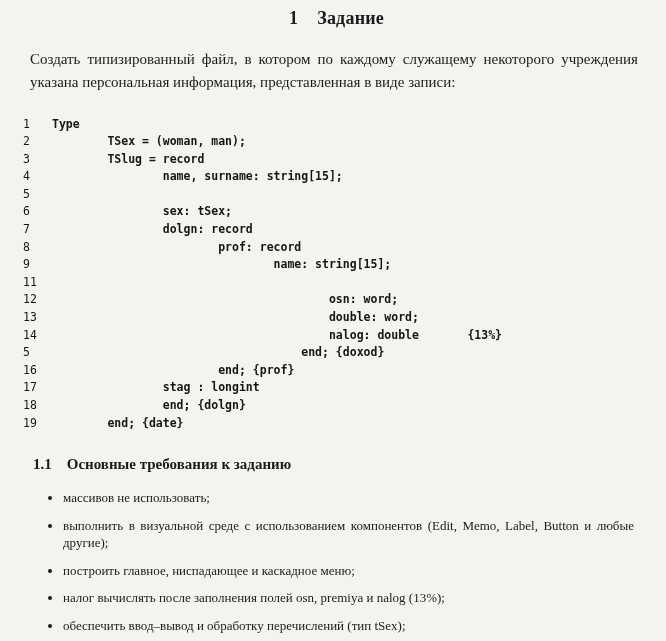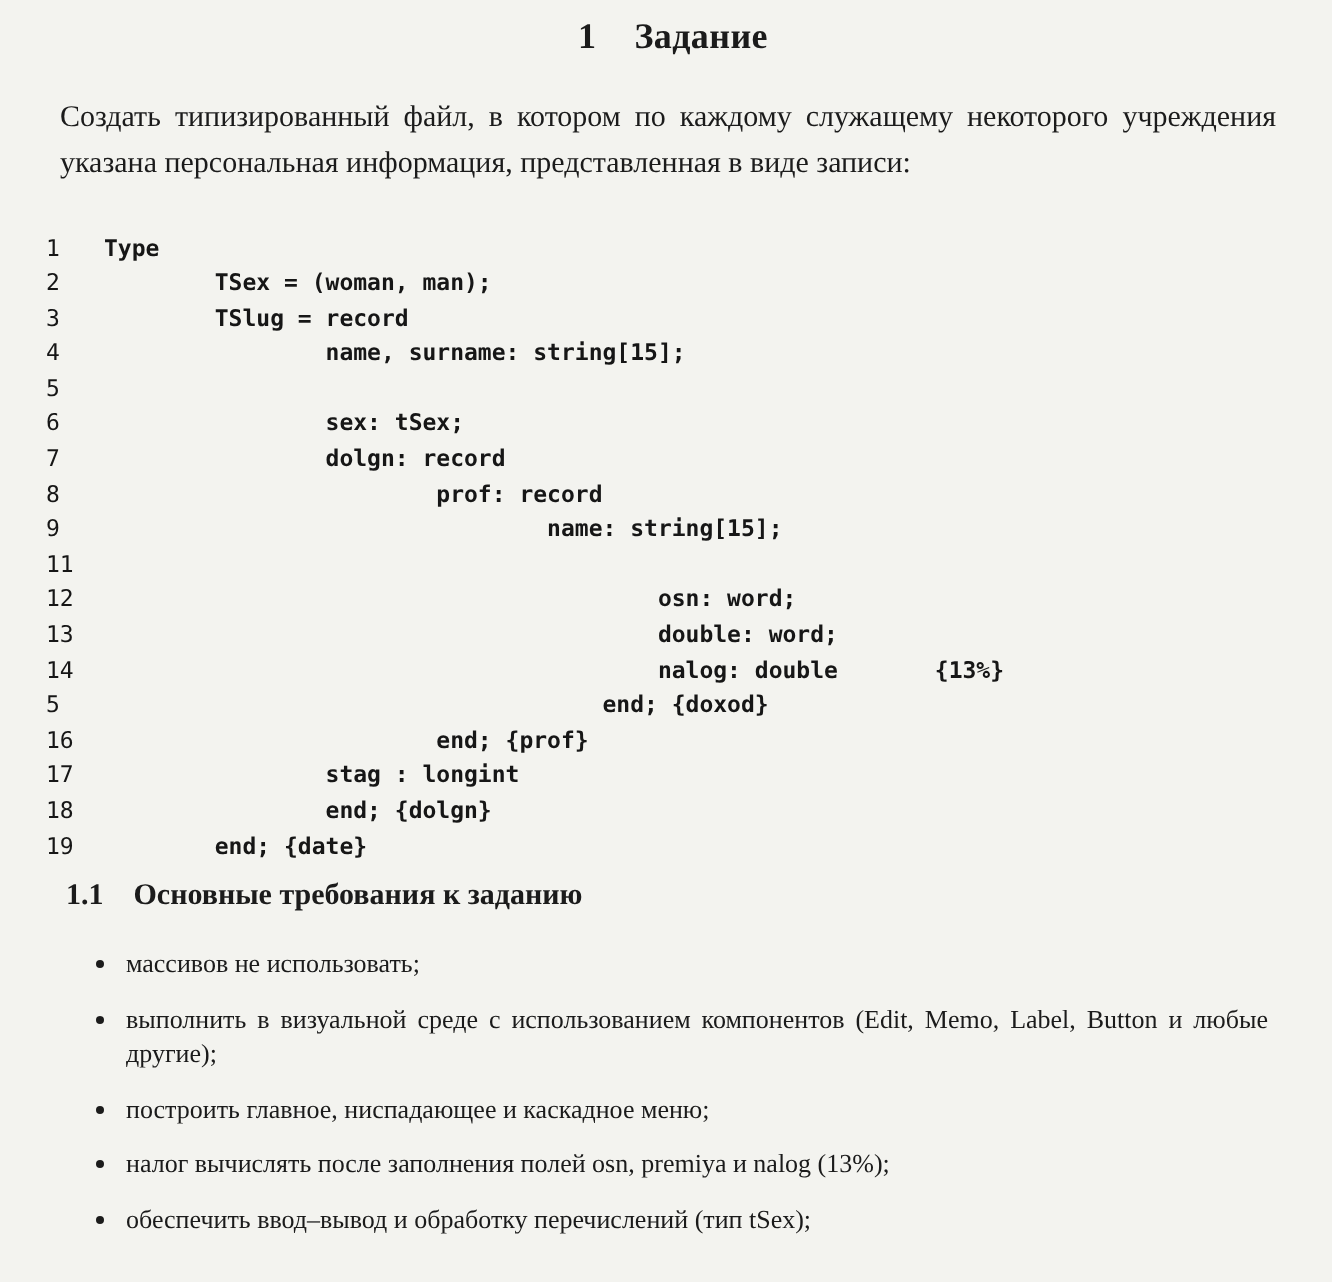--- a/index.html
+++ b/index.html
@@ -35,21 +35,21 @@
     font-size: 11.5px;
     color: #161616;
   }
   .code-line { display: flex; line-height: 17.6px; }
   .ln { width: 29px; flex: 0 0 29px; }
   .ct { white-space: pre; font-weight: bold; }
 
   h2.subsection {
     font-size: 15px;
     font-weight: bold;
-    margin: 8px 0 0 10px;
+    margin: 24px 0 0 10px;
   }
   h2.subsection .sub-num { margin-right: 15px; }
 
   ul.reqs {
     margin: 16px 0 0 18px;
     padding-left: 22px;
     font-size: 13px;
     line-height: 1.35;
     list-style-type: disc;
   }

